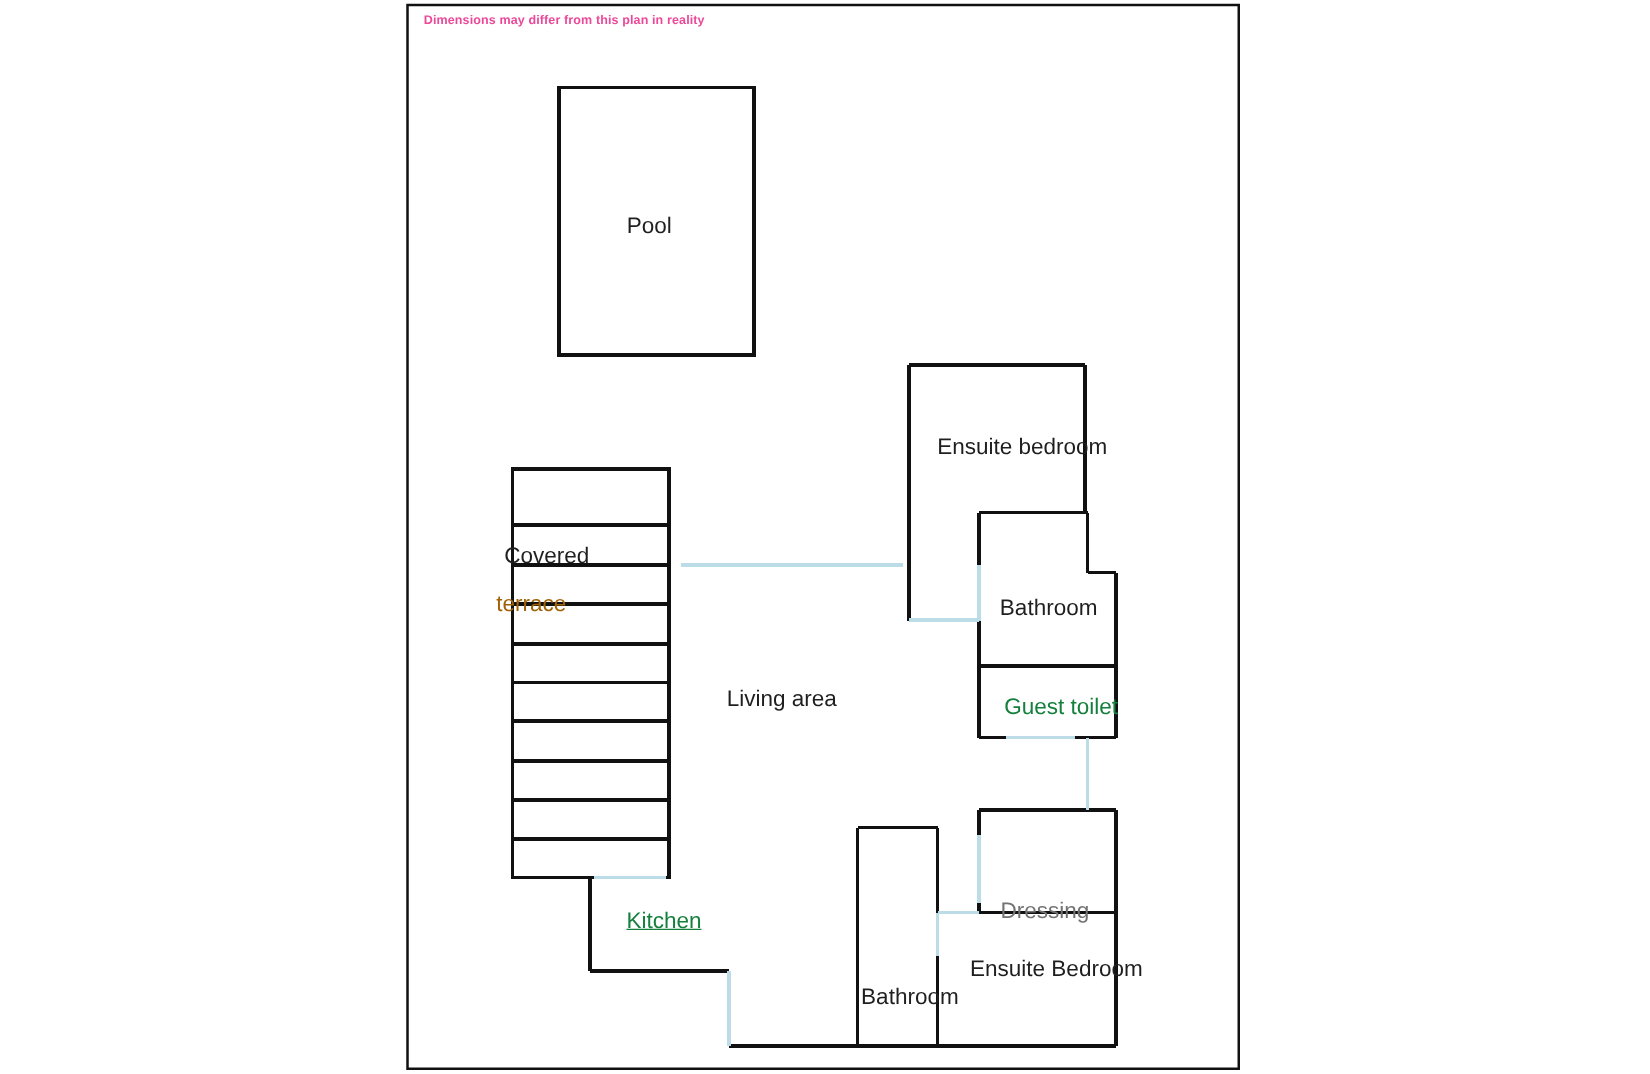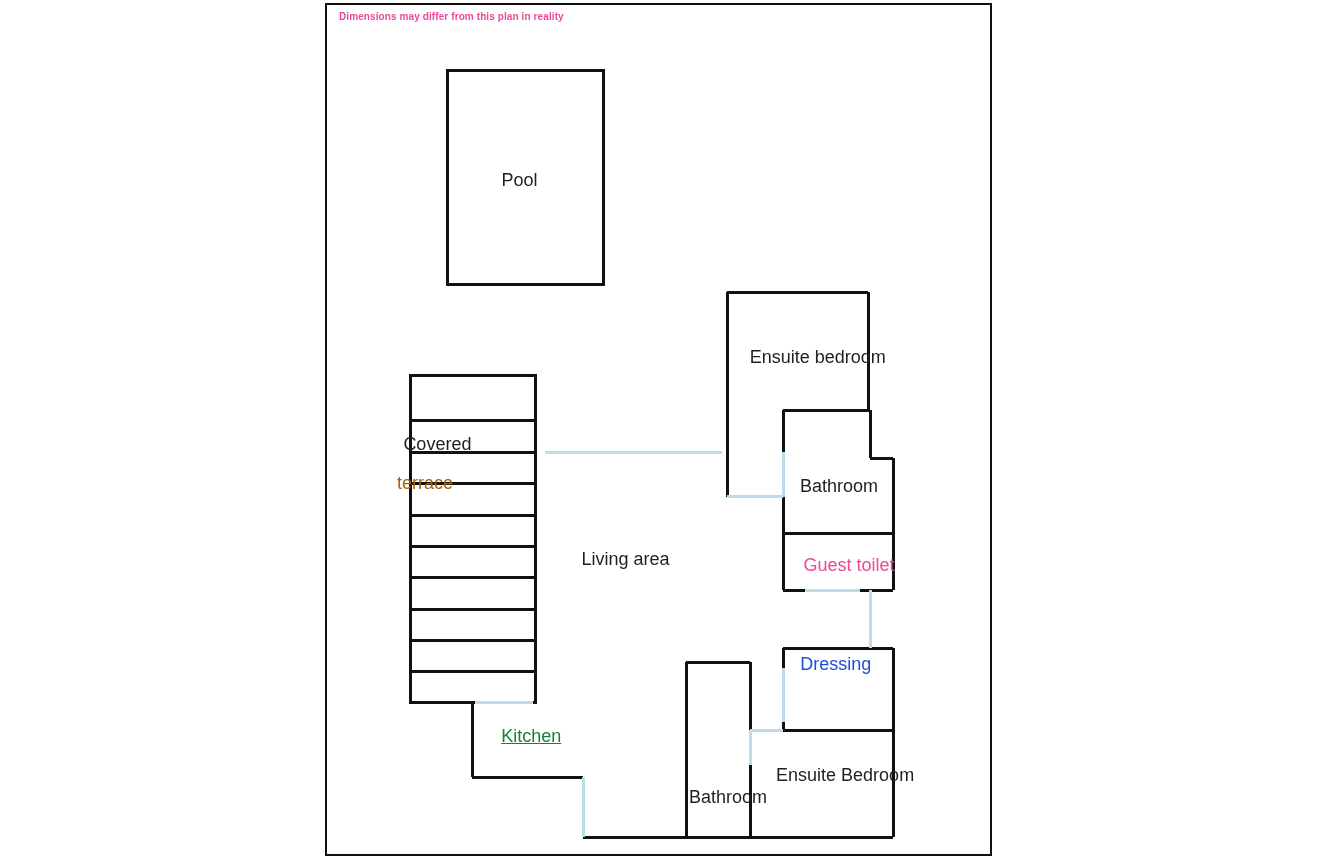--- a/index.html
+++ b/index.html
@@ -113,20 +113,20 @@
       </g>
   </svg>
 
   <div id="label-layer">
       <div class="room-label" style="left: 501.484px; top: 170px; color: rgb(31, 31, 31);">Pool</div>
       <div class="room-label" style="left: 403.375px; top: 434px; color: rgb(31, 31, 31);">Covered</div>
       <div class="room-label" style="left: 397px; top: 453px; color: #a16207; margin-top: 20px;">terrace</div>
       <div class="room-label" style="left: 581.422px; top: 549px; color: rgb(31, 31, 31); text-align: center;">Living area</div>
       <div class="room-label" style="left: 749.742px; top: 347px; color: rgb(31, 31, 31);">Ensuite bedroom</div>
       <div class="room-label" style="left: 799.898px; top: 476px; color: rgb(31, 31, 31);">Bathroom</div>
-      <div class="room-label" style="left: 803.383px; top: 555px; color: #ec4899;">Guest toilet</div>
-      <div class="room-label" style="left: 800.336px; top: 654px; color: #1d4ed8; text-align: right;">Dressing</div>
+      <div class="room-label" style="left: 803.383px; top: 555px; color: #15803d;">Guest toilet</div>
+      <div class="room-label" style="left: 800.336px; top: 718px; color: #737373; text-align: right;">Dressing</div>
       <div class="room-label" style="left: 776.055px; top: 765px; color: rgb(31, 31, 31);">Ensuite Bedroom</div>
       <div class="room-label" style="left: 501.148px; top: 726px; color: #15803d; text-decoration: underline;">Kitchen</div>
       <div class="room-label" style="left: 688.898px; top: 787px; color: rgb(31, 31, 31);">Bathroom</div>
     </div>
 
 </div>
 
 </body></html>

